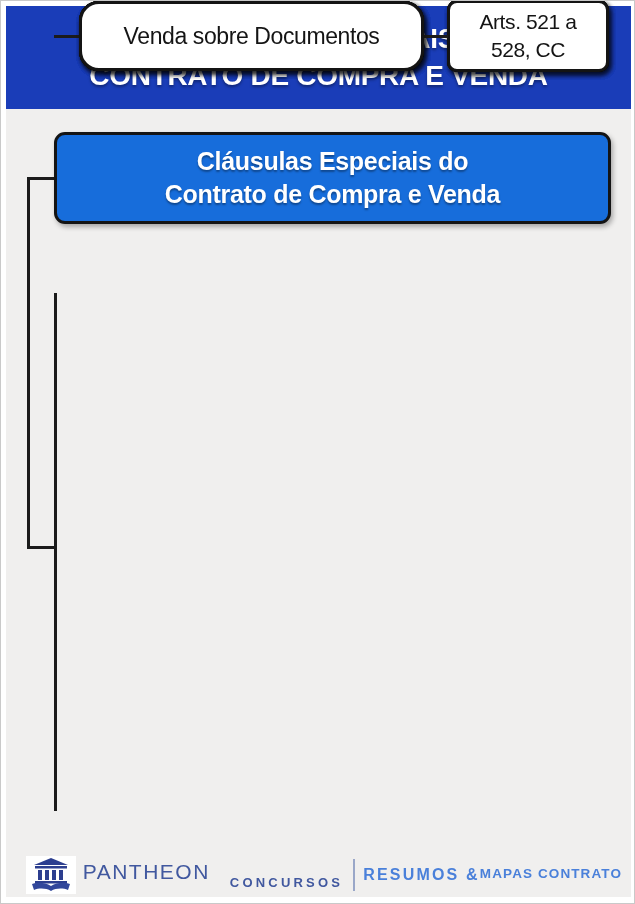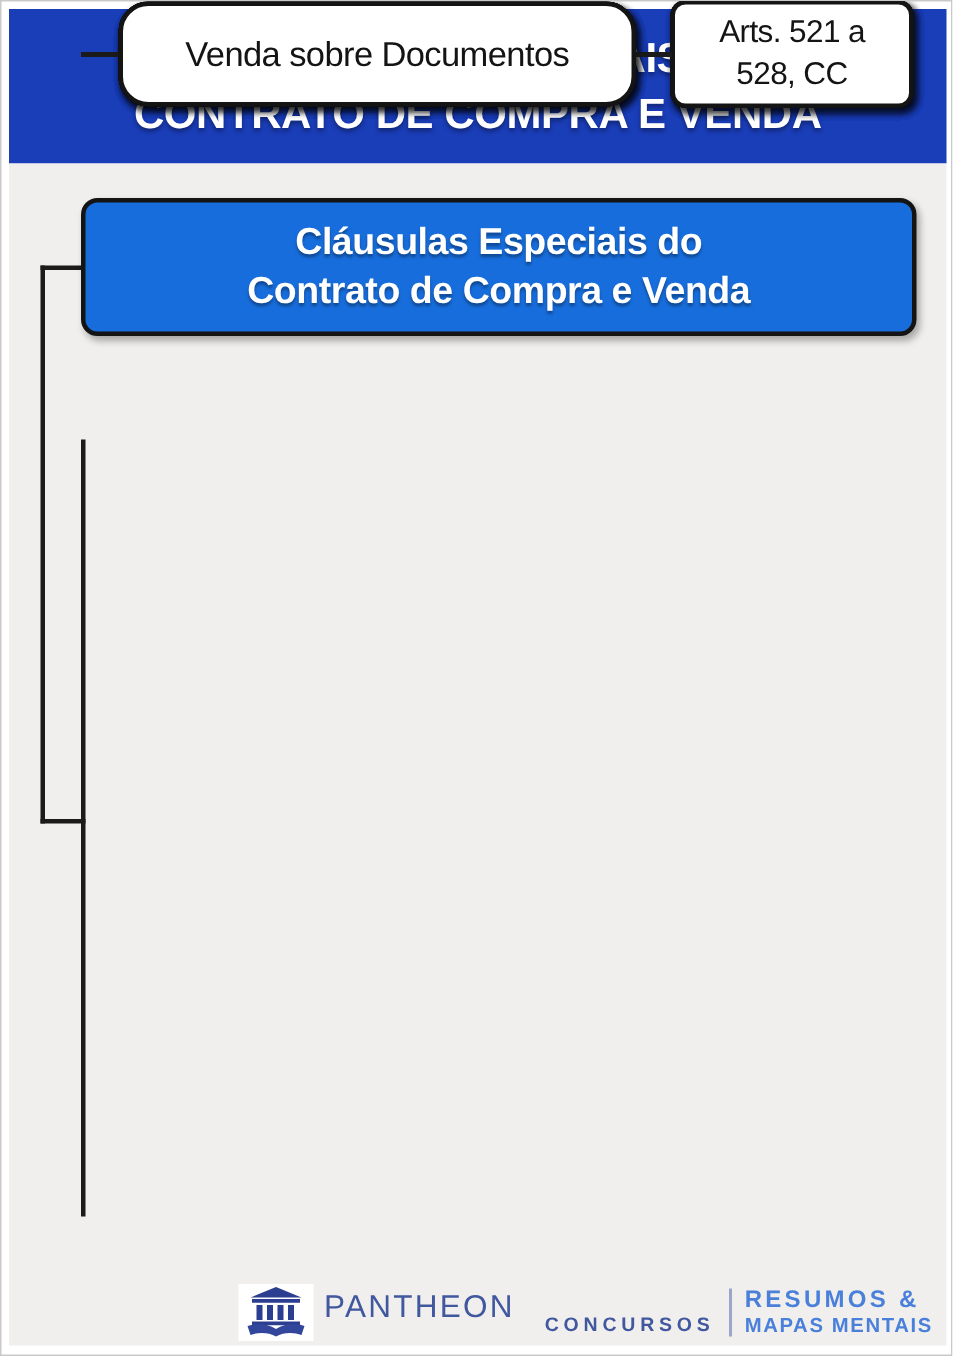--- a/index.html
+++ b/index.html
@@ -131,21 +131,21 @@
   .brand-sub {
     color: var(--brand_blue);
     font-size: 13px; font-weight: 700;
     letter-spacing: 3.2px; margin-top: 14px;
   }
   .footer-divider {
     width: 2px; height: 32px;
     background: #9aa7c8;
     margin: 0 8px 0 10px;
   }
-  .tagline-col { display: flex; flex-direction: column; align-items: flex-start; }
+  .tagline-col { display: flex; align-items: flex-start; }
   .tagline-1 {
     color: var(--tagline_blue);
     font-size: 16px; font-weight: 700; letter-spacing: 2.2px; line-height: 1.1;
   }
   .tagline-2 {
     color: var(--tagline_blue);
     font-size: 13.5px; font-weight: 700; letter-spacing: 1.1px; line-height: 1.2;
   }
 </style>
 </head>
@@ -256,17 +256,17 @@
         <path d="M21 28 C27 24, 35 24, 40 26 L38 32 C33 30, 26 30, 21 33 Z" fill="#32479b"></path>
       </svg>
     </div>
     <div class="brand-col">
       <div class="brand-name">PANTHEON</div>
       <div class="brand-sub">CONCURSOS</div>
     </div>
     <div class="footer-divider"></div>
     <div class="tagline-col">
       <div class="tagline-1">RESUMOS &amp;</div>
-      <div class="tagline-2">MAPAS MENTAIS</div>
+      <div class="tagline-2">MAPAS CONTRATO</div>
     </div>
   </div>
 
 </div>
 
 </body></html>

